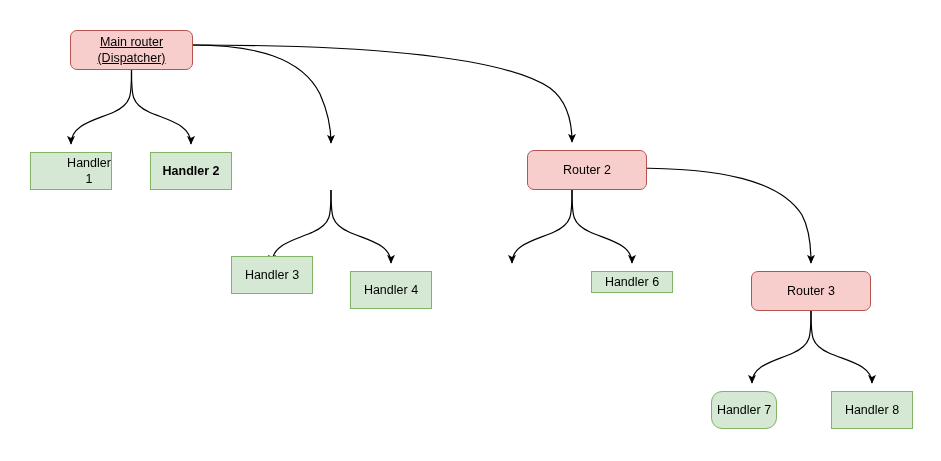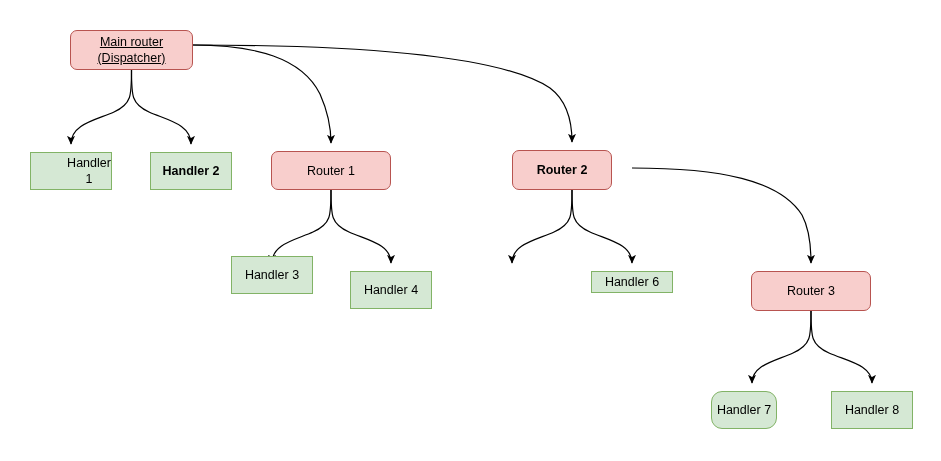--- a/index.html
+++ b/index.html
@@ -82,23 +82,22 @@
     <path d="M 811 311 C 811 337 811 345 829 353 C 847 361 872 365 872 383" fill="none" stroke="#000000" stroke-width="1.2" marker-end="url(#arrow)"></path>
   </svg>
 
   <div class="node node-router" style="left:70px; top:30px; width:123px; height:40px;text-decoration:underline;">Main router
 (Dispatcher)</div>
 
   <div class="node node-handler" style="left:30px; top:152px; width:82px; height:38px;padding-left:36px;">Handler 1</div>
 
   <div class="node node-handler" style="left:150px; top:152px; width:82px; height:38px;font-weight:bold;">Handler 2</div>
 
-  <div class="node node-router" style="left:271px; top:151px; width:120px; height:39px;">Router 1</div>
 
-  <div class="node node-router" style="left:512px; top:150px; width:100px; height:40px;font-weight:bold;">Router 2</div>
+  <div class="node node-router" style="left:527px; top:150px; width:120px; height:40px;">Router 2</div>
 
   <div class="node node-handler" style="left:231px; top:256px; width:82px; height:38px;">Handler 3</div>
 
   <div class="node node-handler" style="left:350px; top:271px; width:82px; height:38px;">Handler 4</div>
 
 
   <div class="node node-handler" style="left:591px; top:271px; width:82px; height:22px;">Handler 6</div>
 
   <div class="node node-router" style="left:751px; top:271px; width:120px; height:40px;text-align:center;">Router 3</div>
 

